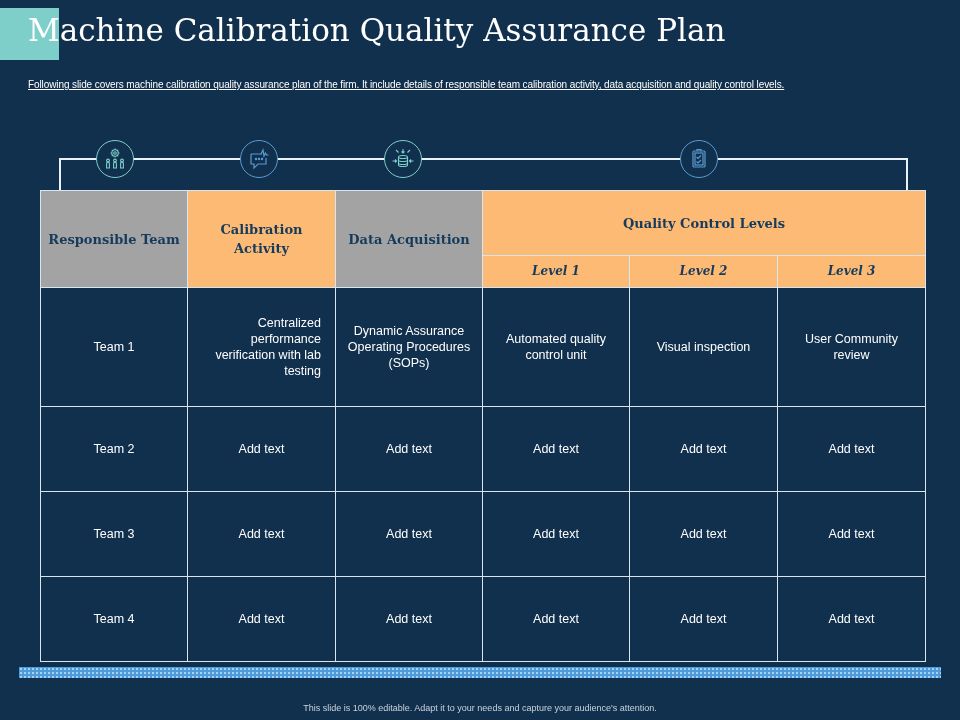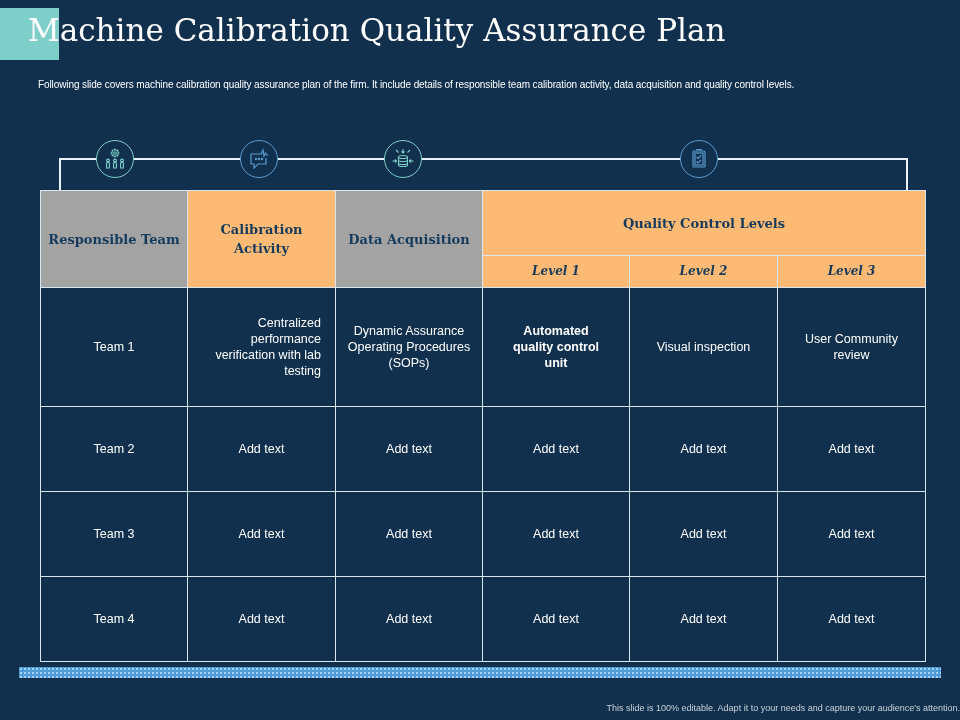--- a/index.html
+++ b/index.html
@@ -1,35 +1,35 @@
 <!DOCTYPE html>
 <html><head>
 <meta charset="utf-8">
 <style>
   html,body{margin:0;padding:0;}
   body{width:960px;height:720px;background:#11304d;position:relative;overflow:hidden;font-family:"Liberation Sans",sans-serif;color:#fff;}
   .accent-sq{position:absolute;left:0;top:8px;width:59px;height:52px;background:#7ecfca;}
   .title{position:absolute;left:28px;top:12px;font-family:"DejaVu Serif","Liberation Serif",serif;font-weight:normal;font-size:31px;color:#fff;letter-spacing:0;white-space:nowrap;}
-  .subtitle{position:absolute;left:38px;top:79px;font-size:10px;color:#ffffff;white-space:nowrap;letter-spacing:-0.1px;}
+  .subtitle{position:absolute;left:28px;top:79px;font-size:10px;color:#ffffff;white-space:nowrap;letter-spacing:-0.1px;text-decoration:underline;}
   .conn{position:absolute;background:#e8f2f7;}
   .icon-circle{position:absolute;width:36px;height:36px;border-radius:50%;border:1.3px solid #5b9bd0;background:#11304d;display:flex;align-items:center;justify-content:center;}
   .icon-circle.teal{border-color:#7ecfca;}
   .icon-circle svg{width:26px;height:26px;}
   table.grid{position:absolute;left:40px;top:190px;width:885px;border-collapse:collapse;table-layout:fixed;}
   table.grid td, table.grid th{border:1.5px solid #d7e6ef;text-align:center;vertical-align:middle;padding:0 6px;}
   th{font-family:"DejaVu Serif","Liberation Serif",serif;font-weight:bold;font-size:13px;color:#143a5c;line-height:19px;}
   th.teal{background:#a3a3a3;}
   th.blue{background:#fdba74;}
   th.lvl{font-size:12px;height:31px;font-style:italic;}
   td{font-size:12.5px;color:#fff;line-height:16px;background:#11304d;}
   tr.r1 td{height:118px;}
   tr.rn td{height:84px;}
   .bottom-band{position:absolute;left:19px;top:667px;width:922px;height:11px;background:#4e9bdb;
     background-image:radial-gradient(circle,#a8d2f2 0.8px,transparent 1px);background-size:4px 4px;}
-  .footer{position:absolute;left:0;width:960px;top:703px;text-align:right;font-size:9px;color:#c9d3dc;}
+  .footer{position:absolute;left:0;width:960px;top:703px;text-align:center;font-size:9px;color:#c9d3dc;}
 </style>
 </head>
 <body>
 
 <div class="accent-sq"></div>
 <div class="title">Machine Calibration Quality Assurance Plan</div>
 <div class="subtitle">Following slide covers machine calibration quality assurance plan of the firm. It include details of responsible team calibration activity, data acquisition and quality control levels.</div>
 
 <div class="conn" style="left:59px;top:158px;width:848px;height:1.5px;"></div>
 <div class="conn" style="left:59px;top:158px;width:1.5px;height:32px;"></div>
@@ -91,21 +91,21 @@
   </tr>
   <tr>
     <th class="blue lvl">Level 1</th>
     <th class="blue lvl">Level 2</th>
     <th class="blue lvl">Level 3</th>
   </tr>
   <tr class="r1">
     <td>Team 1</td>
     <td style="padding:0 14px;text-align:right;">Centralized performance verification  with lab testing</td>
     <td>Dynamic Assurance Operating Procedures (SOPs)</td>
-    <td style="padding:0 24px;font-weight:bold;">Automated quality control unit</td>
+    <td style="padding:0 16px;">Automated quality control unit</td>
     <td>Visual inspection</td>
     <td style="padding:0 20px;">User Community review</td>
   </tr>
   <tr class="rn">
     <td>Team 2</td>
     <td>Add text</td>
     <td>Add text</td>
     <td>Add text</td>
     <td>Add text</td>
     <td>Add text</td>

